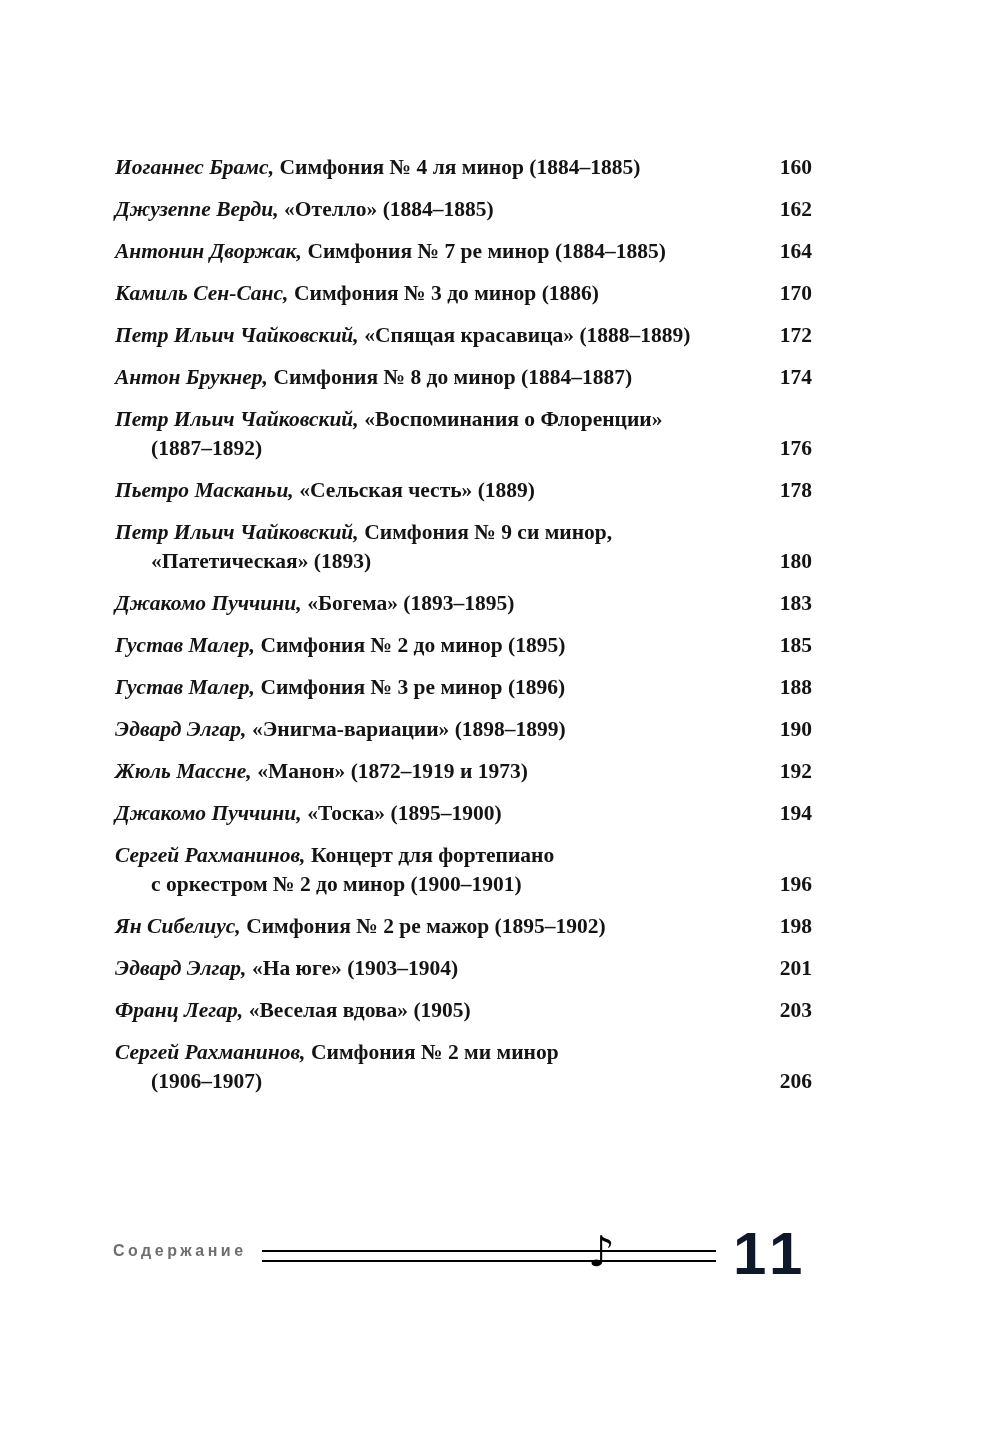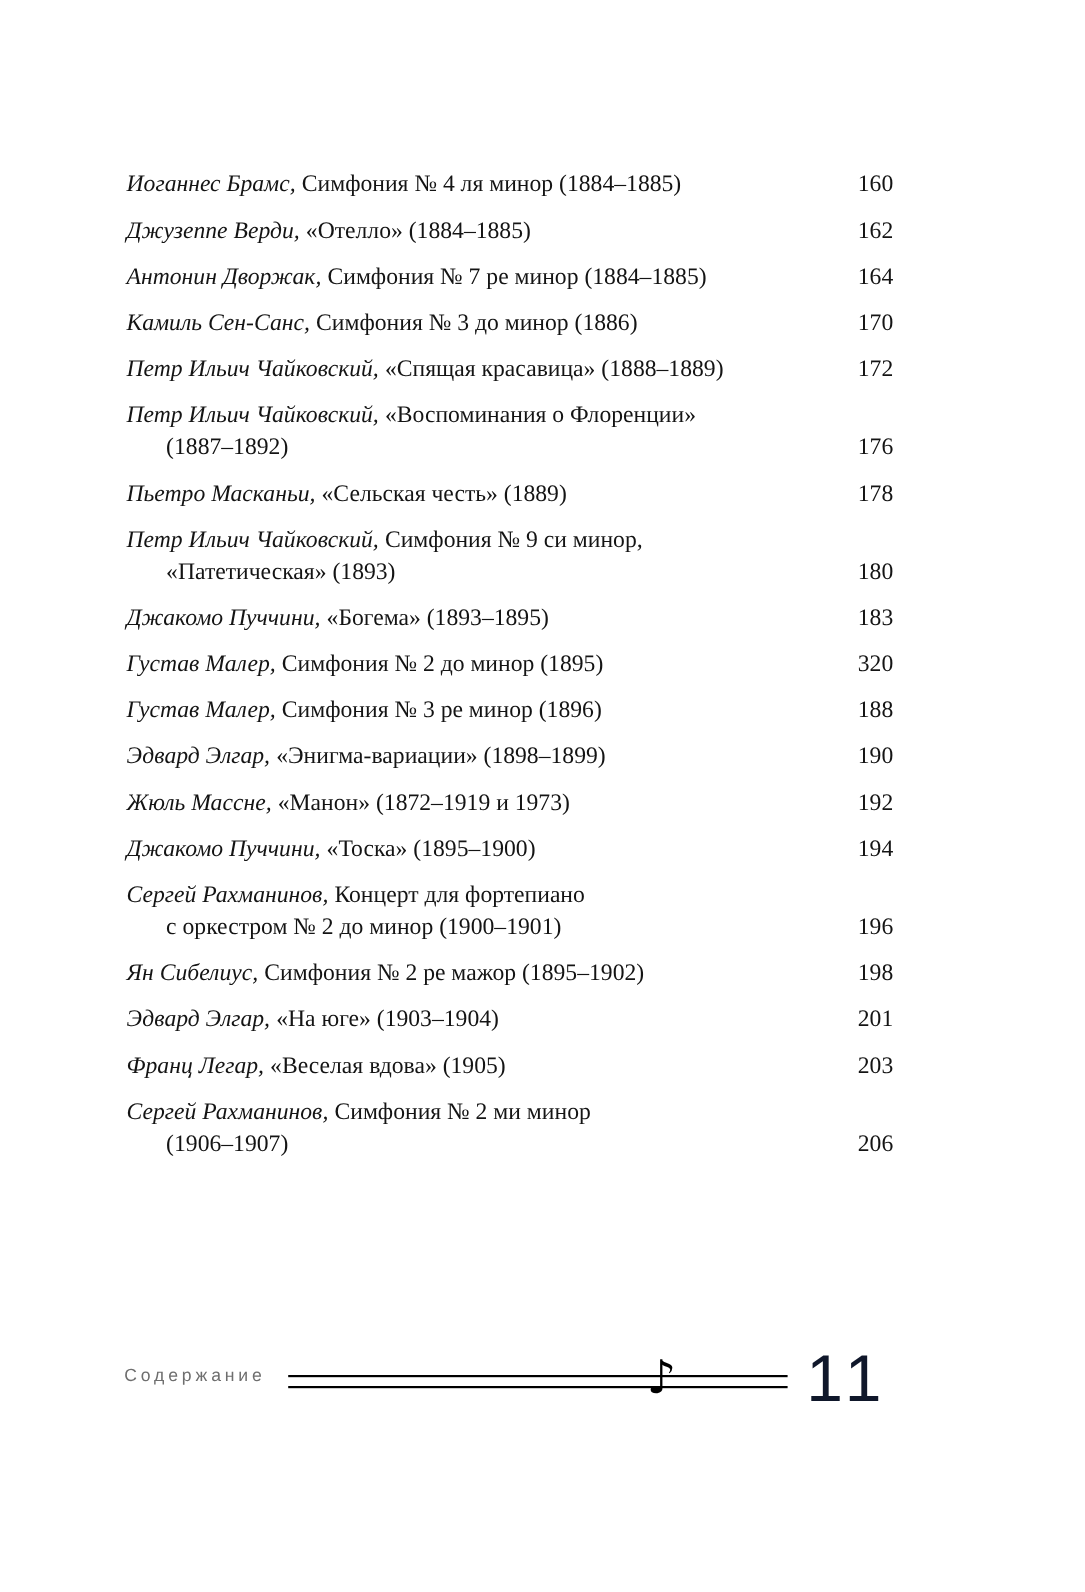--- a/index.html
+++ b/index.html
@@ -3,20 +3,21 @@
 <meta charset="utf-8">
 <style>
   html,body { margin:0; padding:0; background:#ffffff; }
   .page {
     position:relative;
     width:986px; height:1447px;
     background:#ffffff;
     font-family:"Liberation Serif","DejaVu Serif",serif;
     color:#141414;
     overflow:hidden;
+    font-weight:bold;
   }
   .toc {
     position:absolute; left:115px; top:153px; width:697px;
   }
   .entry {
     display:flex; justify-content:space-between; align-items:flex-end;
     font-size:21.5px; line-height:29px;
     margin-bottom:13px;
   }
   .entry-text { min-width:0; }
@@ -94,20 +95,29 @@
         <div class="line1">
           <span class="composer">Петр Ильич Чайковский,</span><span class="work">«Спящая красавица» (1888–1889)</span>
         </div>
 
       </div>
       <div class="entry-page">172</div>
     </div>
       <div class="entry">
       <div class="entry-text">
         <div class="line1">
+          <span class="composer">Антон Брукнер,</span><span class="work">Симфония № 8 до минор (1884–1887)</span>
+        </div>
+
+      </div>
+      <div class="entry-page">174</div>
+    </div>
+      <div class="entry">
+      <div class="entry-text">
+        <div class="line1">
           <span class="composer">Петр Ильич Чайковский,</span><span class="work">«Воспоминания о Флоренции»</span>
         </div>
         <div class="cont">(1887–1892)</div>
       </div>
       <div class="entry-page">176</div>
     </div>
       <div class="entry">
       <div class="entry-text">
         <div class="line1">
           <span class="composer">Пьетро Масканьи,</span><span class="work">«Сельская честь» (1889)</span>
@@ -134,21 +144,21 @@
       </div>
       <div class="entry-page">183</div>
     </div>
       <div class="entry">
       <div class="entry-text">
         <div class="line1">
           <span class="composer">Густав Малер,</span><span class="work">Симфония № 2 до минор (1895)</span>
         </div>
 
       </div>
-      <div class="entry-page">320</div>
+      <div class="entry-page">185</div>
     </div>
       <div class="entry">
       <div class="entry-text">
         <div class="line1">
           <span class="composer">Густав Малер,</span><span class="work">Симфония № 3 ре минор (1896)</span>
         </div>
 
       </div>
       <div class="entry-page">188</div>
     </div>

